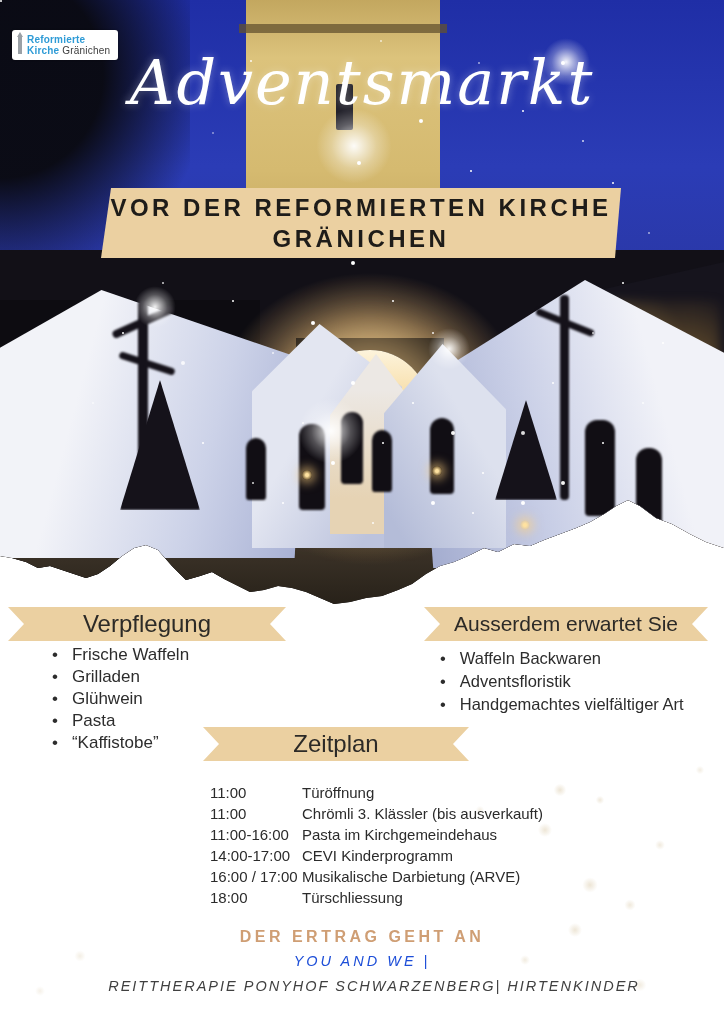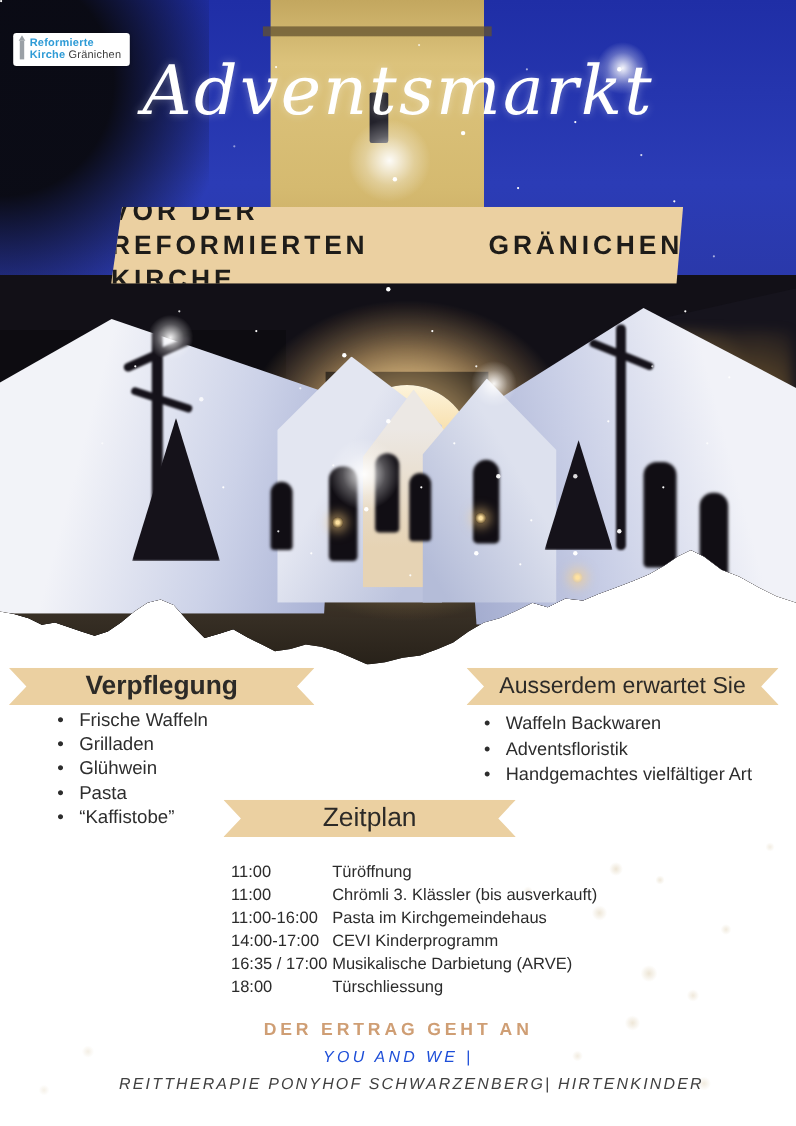--- a/index.html
+++ b/index.html
@@ -110,42 +110,42 @@
 
   
   .title{position:absolute;left:0;top:46px;width:724px;z-index:25;text-align:center;color:#ffffff;
         font-family:"DejaVu Serif",serif;font-style:italic;font-size:62px;letter-spacing:2px;
         text-shadow:0 0 8px rgba(255,255,255,.35);}
   .ribbon{position:absolute;z-index:26;background:#ebd0a1;display:flex;align-items:center;justify-content:center;
         color:#1e1c19;}
   .date-ribbon{left:192px;top:133px;width:340px;height:44px;font-weight:bold;font-size:23px;letter-spacing:4px;
         clip-path:polygon(0 0,100% 0,calc(100% - 20px) 50%,100% 100%,0 100%,20px 50%);}
   .loc-ribbon{left:101px;top:188px;width:520px;height:70px;font-weight:bold;font-size:24px;letter-spacing:3.5px;
-        line-height:31px;
+        flex-direction:column;line-height:31px;
         clip-path:polygon(10px 0,100% 0,calc(100% - 6px) 100%,0 100%);}
 
   
   .paper-texture{position:absolute;left:0;top:596px;width:724px;height:428px;z-index:1;background-image:
     radial-gradient(circle 9px at 560px 194px,rgba(210,190,150,.40),rgba(210,190,150,0) 70%),
     radial-gradient(circle 6px at 600px 204px,rgba(210,190,150,.35),rgba(210,190,150,0) 70%),
     radial-gradient(circle 10px at 545px 234px,rgba(210,190,150,.38),rgba(210,190,150,0) 70%),
     radial-gradient(circle 7px at 660px 249px,rgba(210,190,150,.32),rgba(210,190,150,0) 70%),
     radial-gradient(circle 11px at 590px 289px,rgba(210,190,150,.40),rgba(210,190,150,0) 70%),
     radial-gradient(circle 8px at 630px 309px,rgba(210,190,150,.34),rgba(210,190,150,0) 70%),
     radial-gradient(circle 10px at 575px 334px,rgba(210,190,150,.38),rgba(210,190,150,0) 70%),
     radial-gradient(circle 7px at 525px 364px,rgba(210,190,150,.30),rgba(210,190,150,0) 70%),
     radial-gradient(circle 6px at 700px 174px,rgba(210,190,150,.28),rgba(210,190,150,0) 70%),
     radial-gradient(circle 9px at 640px 389px,rgba(210,190,150,.30),rgba(210,190,150,0) 70%),
     radial-gradient(circle 8px at 80px 360px,rgba(210,190,150,.25),rgba(210,190,150,0) 70%),
     radial-gradient(circle 7px at 40px 395px,rgba(210,190,150,.22),rgba(210,190,150,0) 70%),
     radial-gradient(circle 6px at 480px 214px,rgba(210,190,150,.25),rgba(210,190,150,0) 70%);}
   .section-banner{position:absolute;z-index:5;background:#ebd0a1;display:flex;align-items:center;
         justify-content:center;color:#2c2a27;font-weight:500;
         clip-path:polygon(0 0,100% 0,calc(100% - 16px) 50%,100% 100%,0 100%,16px 50%);}
-  .banner-verpflegung{left:8px;top:607px;width:278px;height:34px;font-size:24px;font-weight:bold;}
+  .banner-verpflegung{left:8px;top:607px;width:278px;height:34px;font-size:24px;}
   .banner-ausserdem{left:424px;top:607px;width:284px;height:34px;font-size:21px;}
   .banner-zeitplan{left:203px;top:727px;width:266px;height:34px;font-size:24px;}
   .bullet-list{position:absolute;z-index:5;margin:0;padding:0;list-style:none;color:#2d2d2d;}
   .list-verpflegung{left:52px;top:646px;font-size:17px;}
   .list-verpflegung li{margin-bottom:5px;line-height:17px;}
   .list-ausserdem{left:440px;top:650px;font-size:16.5px;}
   .list-ausserdem li{margin-bottom:6px;line-height:17px;}
   .bullet-list li{display:flex;gap:14px;}
   .bullet{color:#2d2d2d;}
   .schedule{position:absolute;left:170px;top:782px;z-index:5;font-size:15px;color:#2b2b2b;}
@@ -281,21 +281,21 @@
     </div>
     <div class="schedule-row">
       <span class="schedule-time">11:00-16:00</span>
       <span class="schedule-event">Pasta im Kirchgemeindehaus</span>
     </div>
     <div class="schedule-row">
       <span class="schedule-time">14:00-17:00</span>
       <span class="schedule-event">CEVI Kinderprogramm</span>
     </div>
     <div class="schedule-row">
-      <span class="schedule-time">16:35 / 17:00</span>
+      <span class="schedule-time">16:00 / 17:00</span>
       <span class="schedule-event">Musikalische Darbietung (ARVE)</span>
     </div>
     <div class="schedule-row">
       <span class="schedule-time">18:00</span>
       <span class="schedule-event">Türschliessung</span>
     </div>
   </div>
 
   <div class="footer">
     <div class="footer-line1">DER ERTRAG GEHT AN</div>

